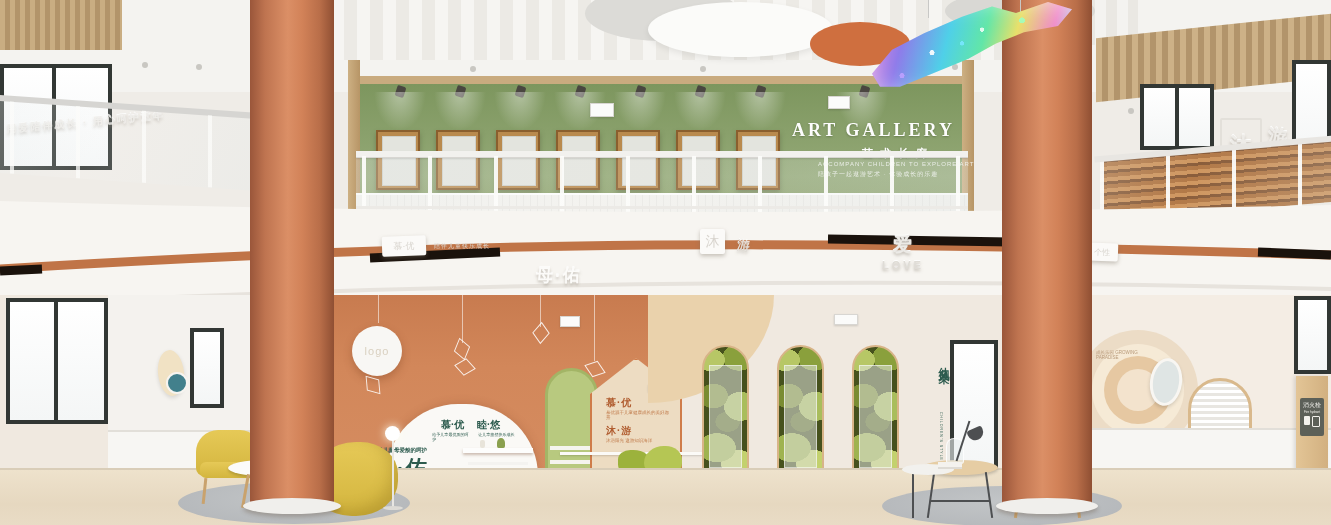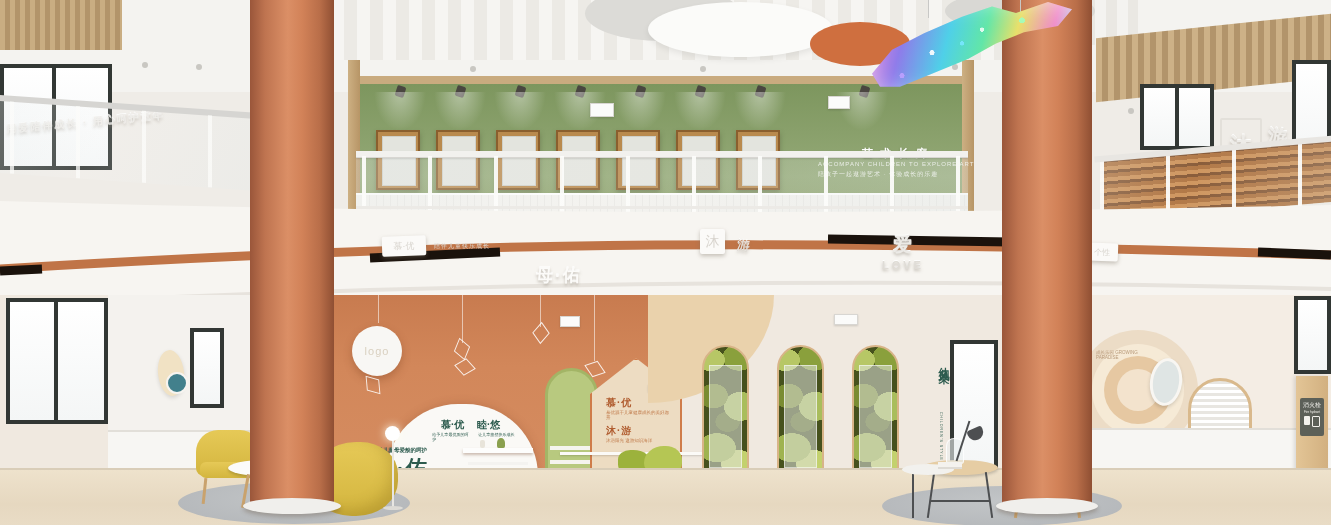--- a/index.html
+++ b/index.html
@@ -175,20 +175,21 @@
   <div class="ab frame" style="left:676px;">
       <div class="frame-mat"></div>
     </div>
   <div class="ab frame" style="left:736px;">
       <div class="frame-mat"></div>
     </div>
 
   <div class="ab exit-sign" style="left:590px;top:103px;width:22px;height:12px;"></div>
   <div class="ab exit-sign" style="left:828px;top:96px;width:20px;height:11px;"></div>
 
+  <div class="ab gal-title" style="left:792px;top:120px;">ART GALLERY</div>
   <div class="ab gal-sub" style="left:862px;top:146px;">艺术长廊</div>
   <div class="ab gal-tag" style="left:818px;top:161px;">ACCOMPANY CHILDREN TO EXPLORE ART</div>
   <div class="ab gal-tag" style="left:818px;top:170px;">陪孩子一起遨游艺术 · 体验成长的乐趣</div>
 
   <div class="ab wainscot"></div>
 
   <div class="ab win" style="left:1140px;top:84px;width:74px;height:66px;"></div>
   <div class="ab win-bar" style="left:1175px;top:84px;width:4px;height:66px;"></div>
   <div class="ab win" style="left:1292px;top:60px;width:39px;height:102px;"></div>
   <div class="ab emboss-box" style="left:1220px;top:118px;width:38px;height:52px;background:transparent;border:2px solid #e3e0da;box-shadow:none;">

